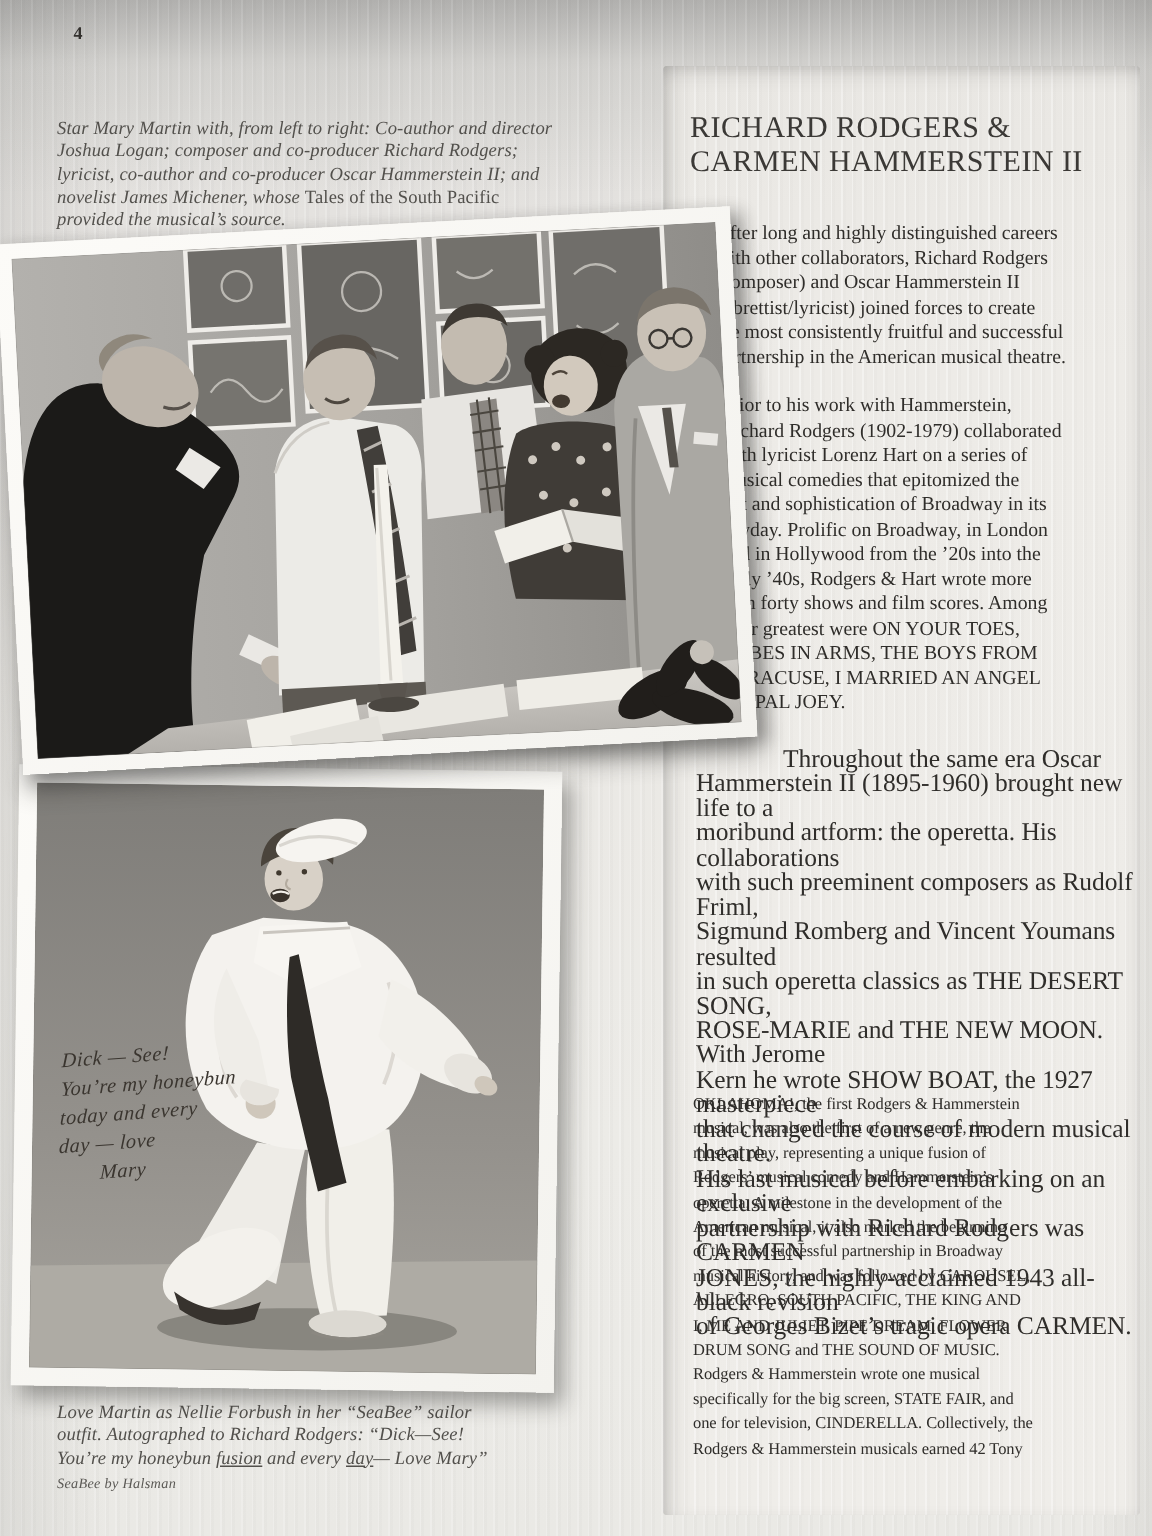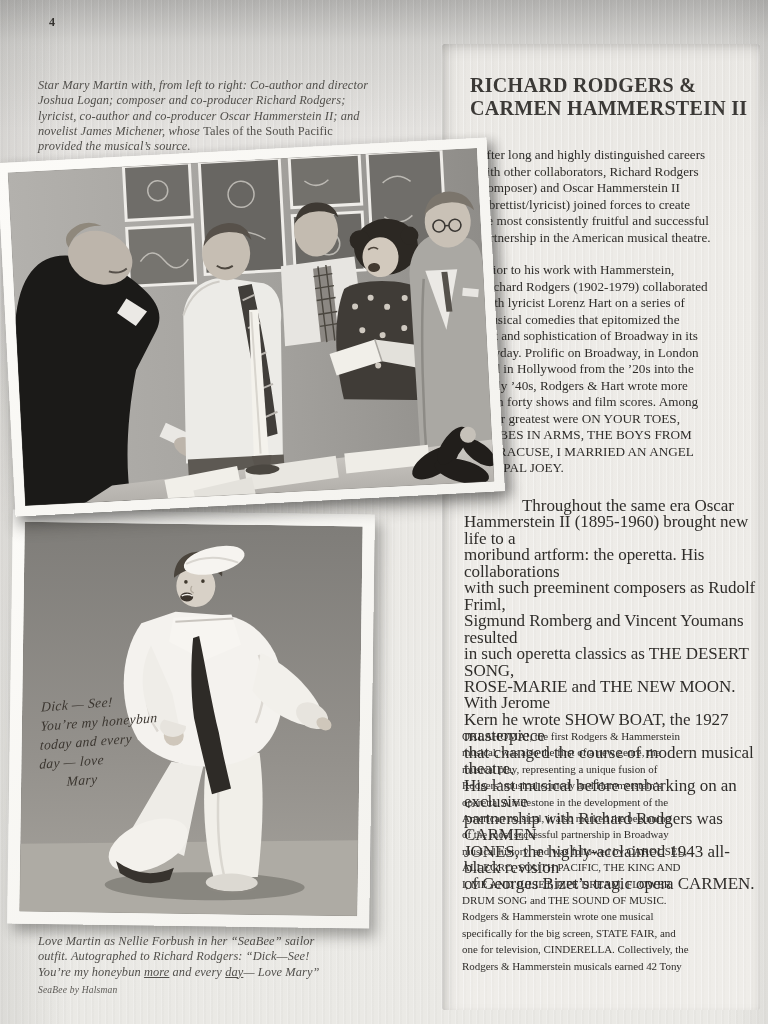--- a/index.html
+++ b/index.html
@@ -24,21 +24,21 @@
   .caption .roman{font-style:normal;}
   .caption .u{text-decoration:underline;}
   .credit{font-size:9.5px;color:#5b5955;margin-top:3px;letter-spacing:0.2px;}
   
   .right-panel{position:absolute;left:442px;top:44px;width:318px;height:966px;
     background:
       repeating-linear-gradient(90deg, rgba(255,255,255,0.35) 0 1px, rgba(0,0,0,0.012) 1px 3px, rgba(0,0,0,0) 3px 7px),
       linear-gradient(180deg,#e9e7e3,#edebe7 200px,#efede9);
     box-shadow: inset 12px 0 16px -12px rgba(60,60,58,0.35), inset 0 12px 16px -12px rgba(60,60,58,0.30), inset -8px 0 12px -10px rgba(60,60,58,0.25);
     border-radius:2px;}
-  .article-title{position:absolute;left:470px;top:74px;font-size:20px;font-weight:bold;
+  .article-title{position:absolute;left:460px;top:74px;font-size:20px;font-weight:normal;
     color:#3b3936;letter-spacing:0.3px;line-height:22.5px;white-space:nowrap;}
   .para{position:absolute;color:#2f2d2a;white-space:pre-line;}
   .para-1{left:477px;top:147px;width:276px;font-size:13.2px;line-height:16.6px;}
   .para-2{left:481px;top:262px;width:272px;font-size:13.2px;line-height:16.5px;}
   .para-3{left:464px;top:498px;width:300px;font-size:17px;line-height:16.45px;text-indent:58px;letter-spacing:-0.05px;}
   .para-4{left:462px;top:728px;width:302px;font-size:11px;line-height:16.4px;letter-spacing:-0.05px;}
   
   .photo{position:absolute;background:linear-gradient(135deg,#fcfbf8,#f3f2ee);}
   .photo-inner{position:relative;width:100%;height:100%;overflow:hidden;}
   .photo1{left:6px;top:150px;width:470px;height:334px;padding:10px;
@@ -308,16 +308,16 @@
         <div>today and every</div>
         <div>day — love</div>
         <div class="sig">Mary</div>
       </div>
     </div>
   </div>
 
   <div class="caption caption-bottom">
     <div>Love Martin as Nellie Forbush in her “SeaBee” sailor</div>
     <div>outfit.  Autographed to Richard Rodgers: “Dick—See!</div>
-    <div><span>You’re my honeybun </span><span class="u">more</span><span> and every </span><span class="u">day</span><span>— Love Mary”</span></div>
+    <div><span>You’re my honeybun </span><span class="u">fusion</span><span> and every </span><span class="u">day</span><span>— Love Mary”</span></div>
     <div class="credit">SeaBee by Halsman</div>
   </div>
 </div>
 
 </body></html>

